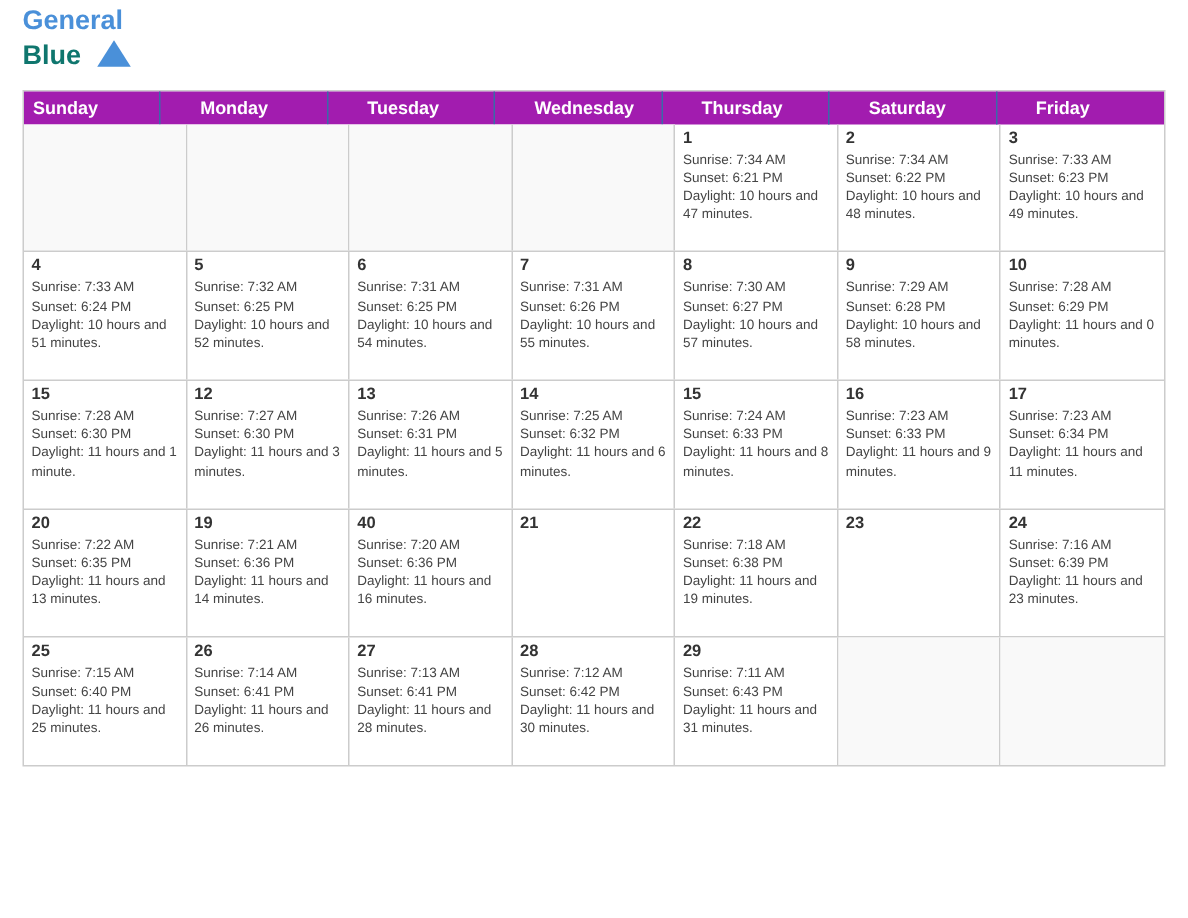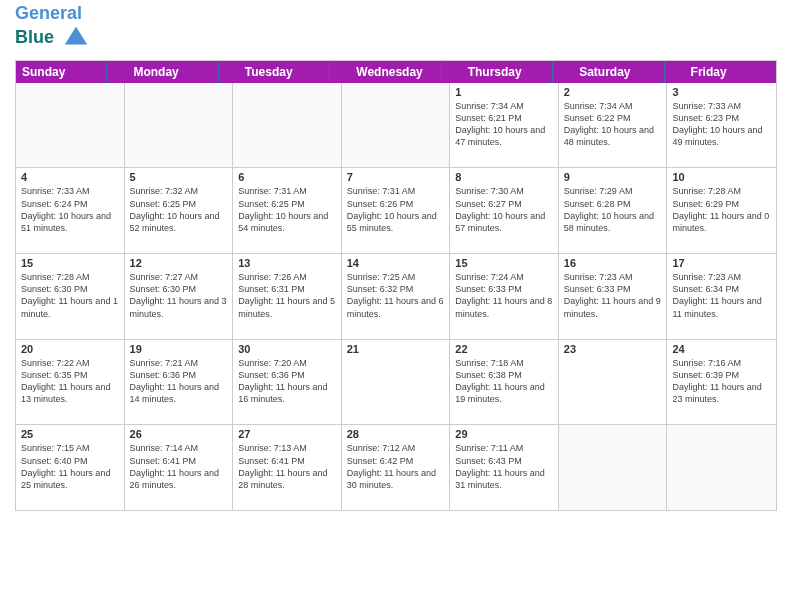--- a/index.html
+++ b/index.html
@@ -265,21 +265,21 @@
 Sunset: 6:35 PM
 Daylight: 11 hours and 13 minutes.</div>
           </div>
           <div class="cal-cell">
             <span class="day-num">19</span>
             <div class="cell-info">Sunrise: 7:21 AM
 Sunset: 6:36 PM
 Daylight: 11 hours and 14 minutes.</div>
           </div>
           <div class="cal-cell">
-            <span class="day-num">30</span>
+            <span class="day-num">40</span>
             <div class="cell-info">Sunrise: 7:20 AM
 Sunset: 6:36 PM
 Daylight: 11 hours and 16 minutes.</div>
           </div>
           <div class="cal-cell">
             <span class="day-num">21</span>
           </div>
           <div class="cal-cell">
             <span class="day-num">22</span>
             <div class="cell-info">Sunrise: 7:18 AM

